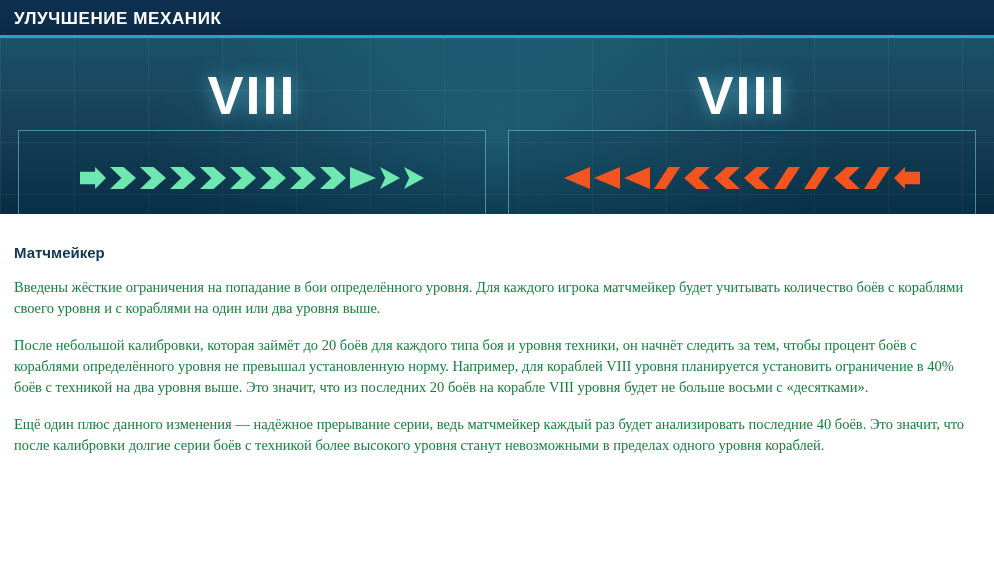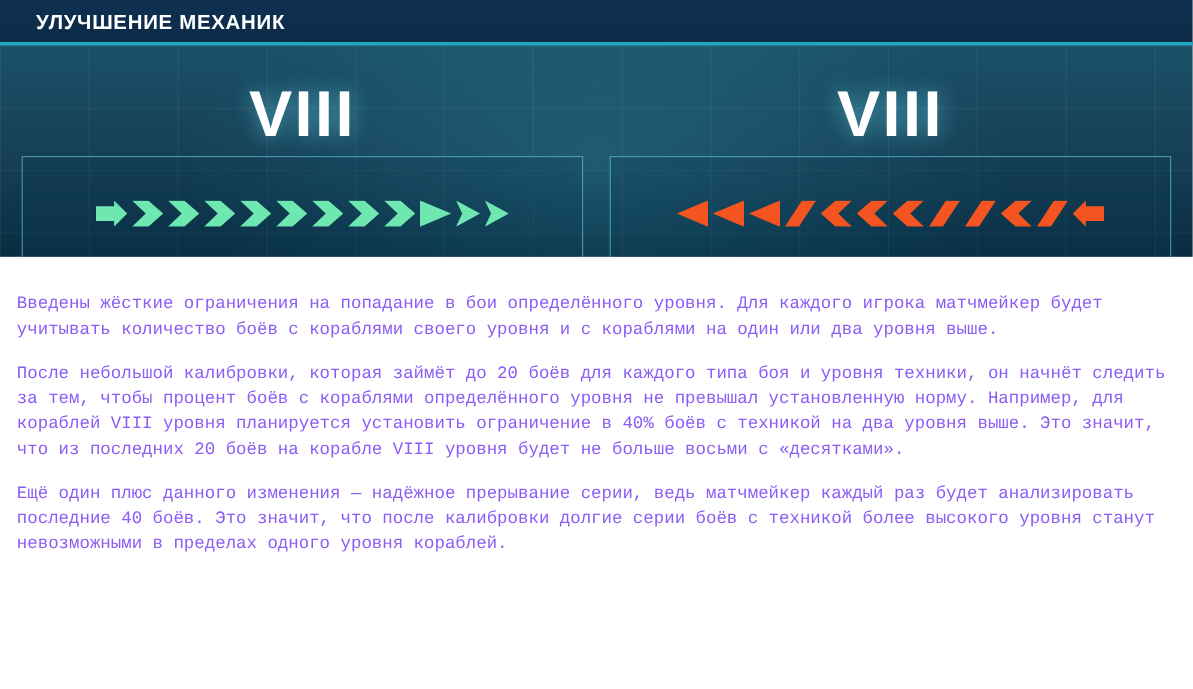--- a/index.html
+++ b/index.html
@@ -23,21 +23,21 @@
   
   .header {
     position: relative;
     width: 994px;
     height: 38px;
     background: #0d2f4a;
     background: linear-gradient(180deg, #0e3050 0%, #0c2a46 100%);
     display: flex;
     align-items: center;
     box-sizing: border-box;
-    padding-left: 30px;
+    padding-left: 14px;
   }
   .header-title {
     color: #ffffff;
     font-size: 17px;
     font-weight: bold;
     letter-spacing: 0.6px;
     text-transform: uppercase;
     font-family: "Liberation Sans", sans-serif;
   }
   .header-rule {
@@ -178,26 +178,26 @@
     width: 994px;
   }
   .section-title {
     color: #10384f;
     font-size: 15px;
     font-weight: bold;
     margin: 0 0 16px 0;
     font-family: "Liberation Sans", sans-serif;
   }
   .para {
-    color: #8b5cf6;
+    color: #15803d;
     font-size: 14.5px;
     line-height: 21px;
     margin: 0 0 16px 0;
     max-width: 960px;
-    font-family: Liberation Mono, monospace;
+    font-family: Liberation Serif, serif;
   }
   .para:last-child { margin-bottom: 0; }
 </style>
 </head>
 <body>
 
 <div class="page">
 
   <div class="header">
     <div class="header-title">УЛУЧШЕНИЕ МЕХАНИК</div>
@@ -243,18 +243,19 @@
           <span class="ar o-out"></span>
           <span class="ar o-slash"></span>
           <span class="ar o-block"></span>
         </div>
       </div>
 
     </div>
   </div>
 
   <div class="content">
+    <h2 class="section-title">Матчмейкер</h2>
     <p class="para">Введены жёсткие ограничения на попадание в бои определённого уровня. Для каждого игрока матчмейкер будет учитывать количество боёв с кораблями своего уровня и с кораблями на один или два уровня выше.</p>
     <p class="para">После небольшой калибровки, которая займёт до 20 боёв для каждого типа боя и уровня техники, он начнёт следить за тем, чтобы процент боёв с кораблями определённого уровня не превышал установленную норму. Например, для кораблей VIII уровня планируется установить ограничение в 40% боёв с техникой на два уровня выше. Это значит, что из последних 20 боёв на корабле VIII уровня будет не больше восьми с «десятками».</p>
     <p class="para">Ещё один плюс данного изменения — надёжное прерывание серии, ведь матчмейкер каждый раз будет анализировать последние 40 боёв. Это значит, что после калибровки долгие серии боёв с техникой более высокого уровня станут невозможными в пределах одного уровня кораблей.</p>
   </div>
 
 </div>
 
 </body></html>

